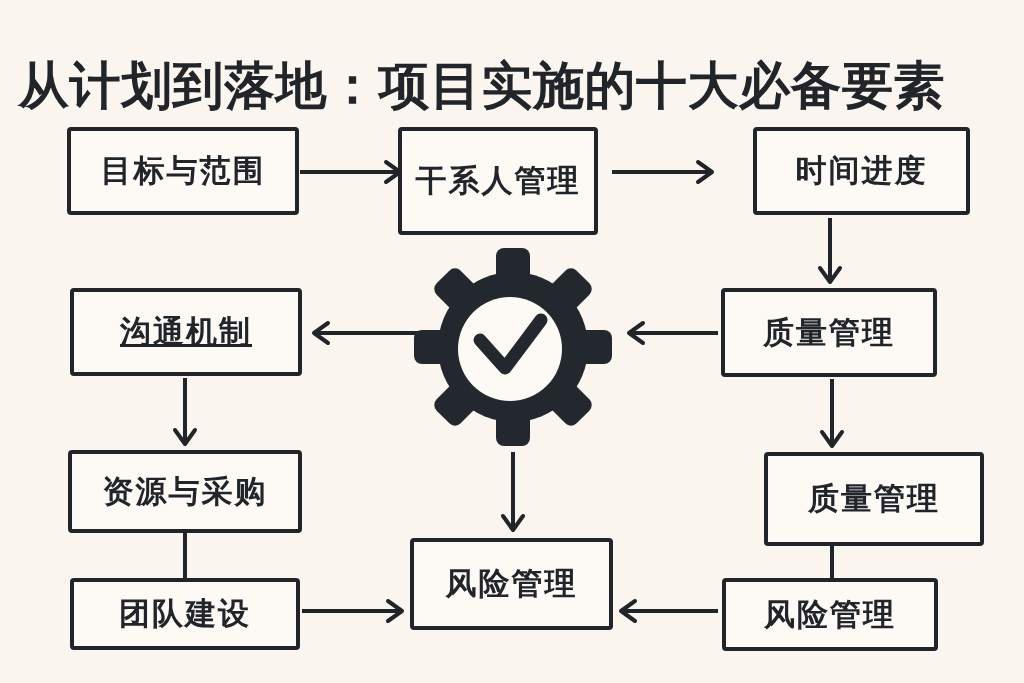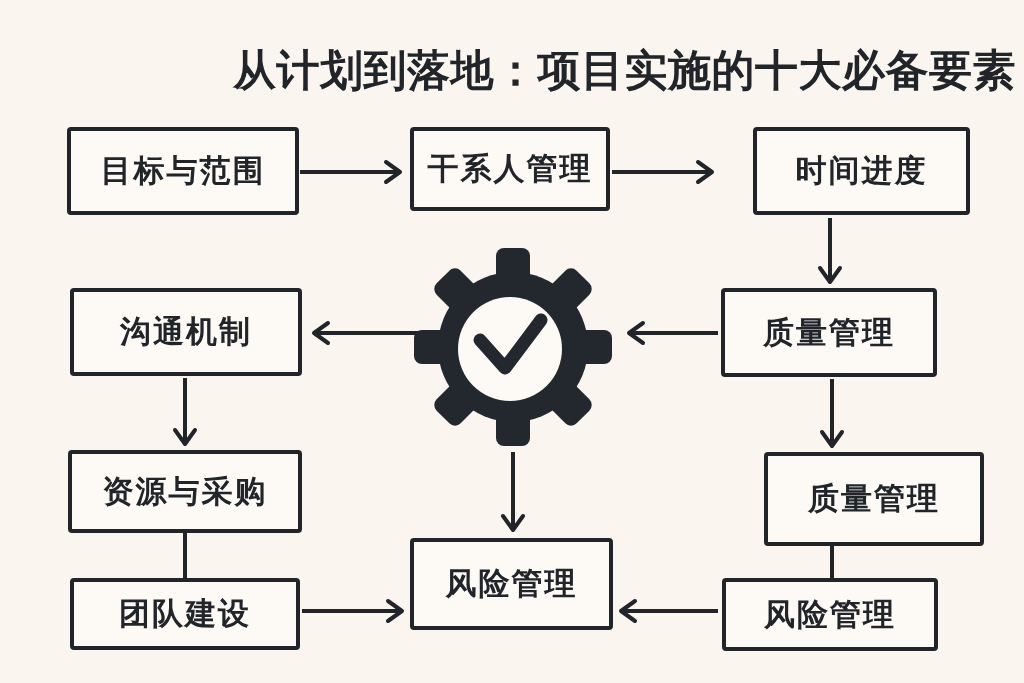--- a/index.html
+++ b/index.html
@@ -11,48 +11,48 @@
     position: relative;
     width: 1024px;
     height: 683px;
     background: #fbf5ef;
     overflow: hidden;
   }
   .diagram-title {
     position: absolute;
     left: 0; right: 0;
     top: 34px;
-    text-align: right;
-    font-size: 43px;
+    text-align: left;
+    font-size: 51px;
     font-weight: 800;
     color: #21252a;
     letter-spacing: 0.5px;
-    margin: 8px;
+    margin: 18px;
   }
   .node {
     position: absolute;
     box-sizing: border-box;
     background: #fdfaf6;
     border: 4px solid #21252a;
     border-radius: 4px;
     display: flex;
     align-items: center;
     justify-content: center;
     font-size: 31px;
     font-weight: 700;
     color: #21252a;
     letter-spacing: 2px;
     z-index: 2;
   }
   
   #n0 { left: 67px;  top: 127px; width: 232px; height: 88px; }
-  #n1 { left: 410px; top: 127px; width: 200px; height: 84px; }
+  #n1 { left: 398px; top: 127px; width: 200px; height: 108px; }
   #n2 { left: 753px; top: 127px; width: 217px; height: 88px; text-align: center; }
   #n3 { left: 721px; top: 288px; width: 216px; height: 89px; }
-  #n4 { left: 70px;  top: 288px; width: 232px; height: 88px; }
+  #n4 { left: 70px;  top: 288px; width: 232px; height: 88px; text-decoration: underline; }
   #n5 { left: 68px;  top: 450px; width: 234px; height: 83px; }
   #n6 { left: 70px;  top: 578px; width: 230px; height: 72px; }
   #n7 { left: 764px; top: 452px; width: 220px; height: 94px; }
   #n8 { left: 722px; top: 578px; width: 216px; height: 73px; }
   #n9 { left: 410px; top: 538px; width: 203px; height: 92px; }
   .wires {
     position: absolute;
     left: 0; top: 0;
     width: 1024px;
     height: 683px;

